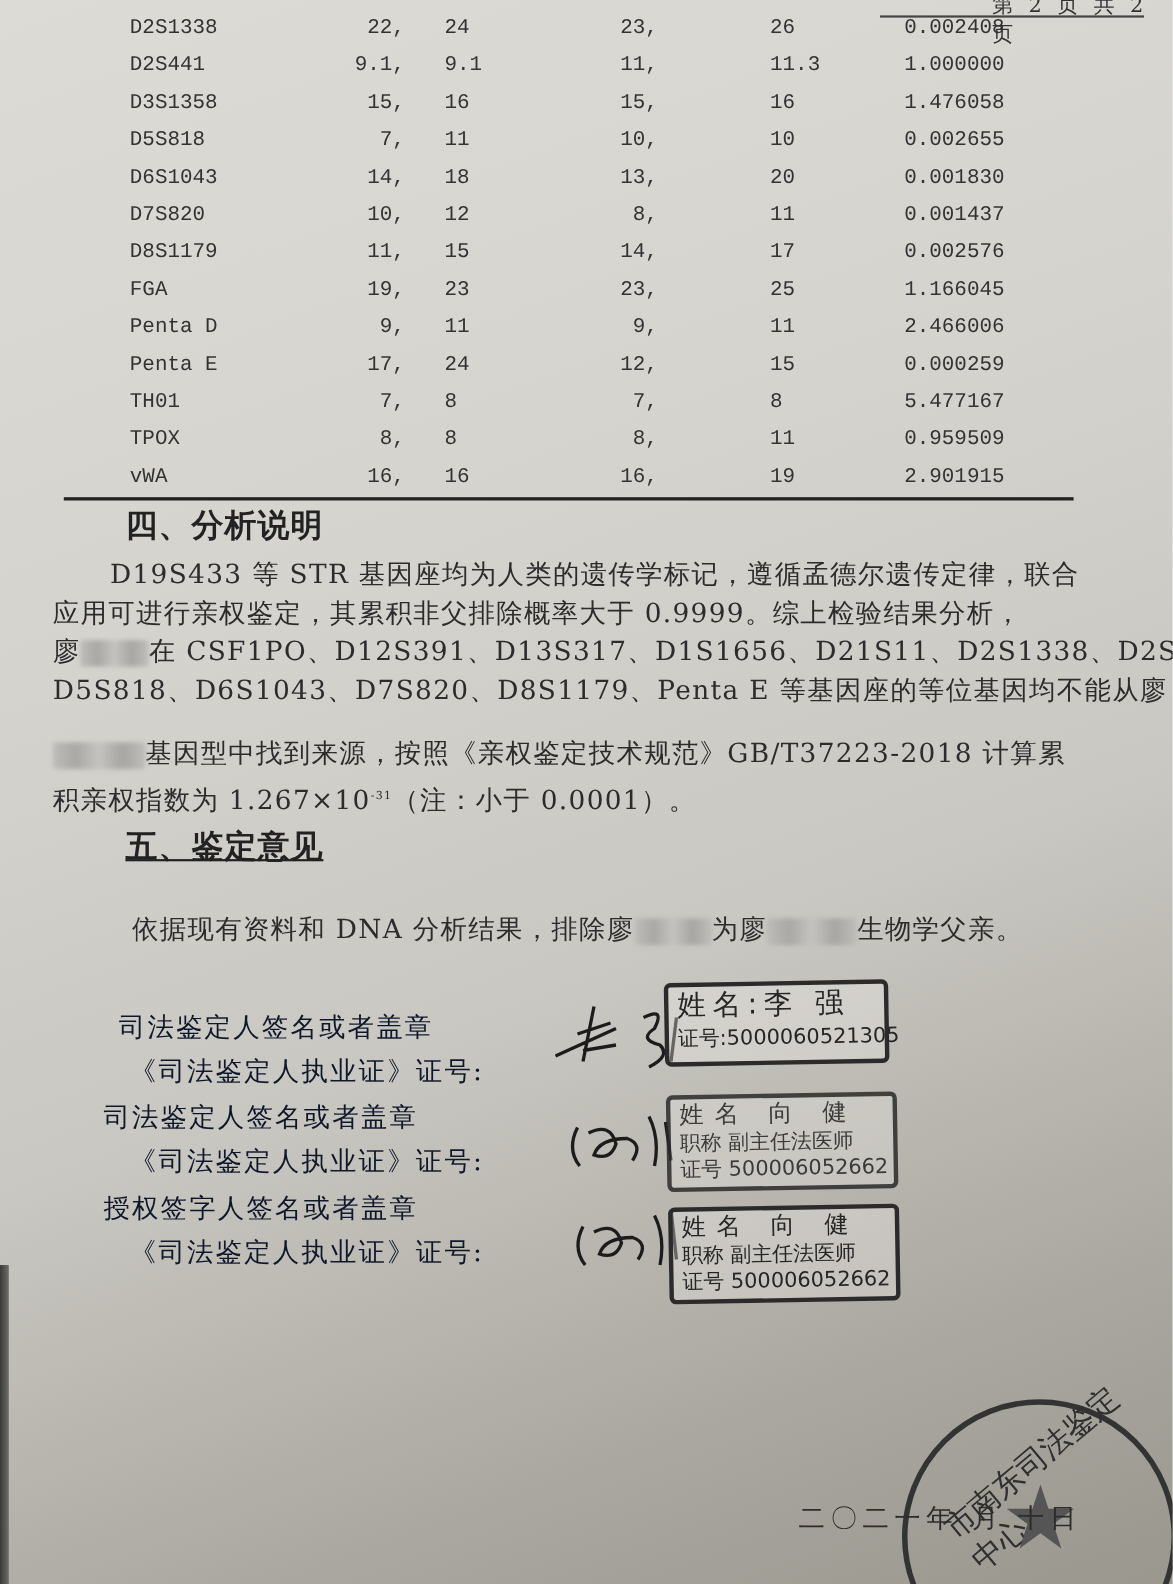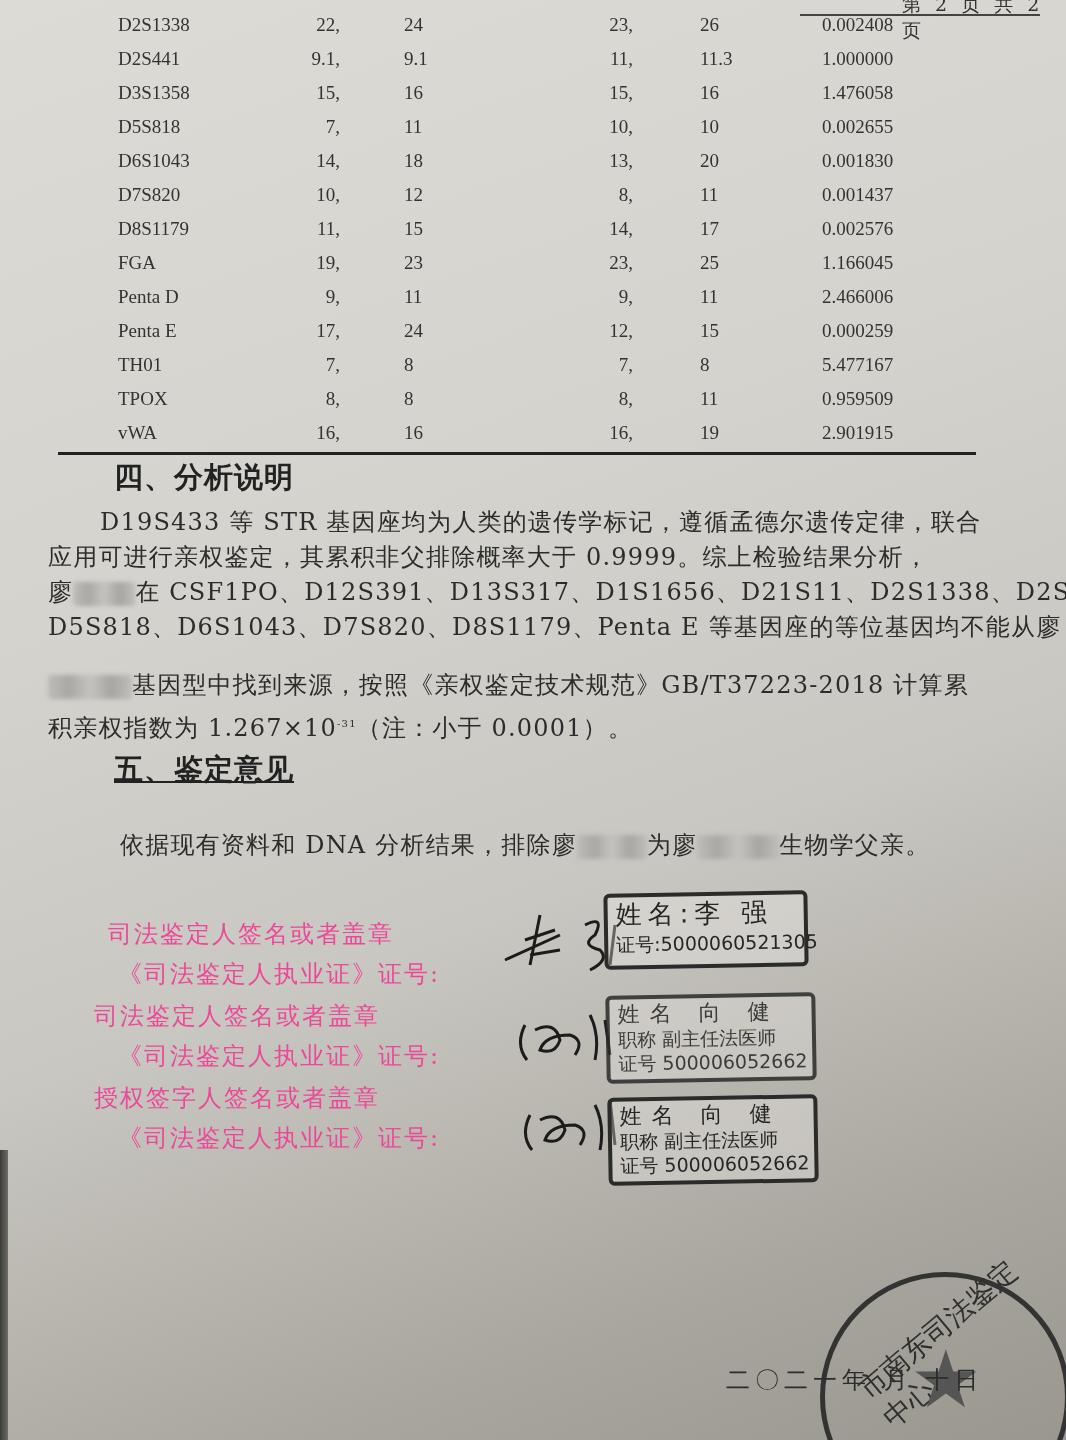--- a/index.html
+++ b/index.html
@@ -7,35 +7,35 @@
       width: 1066px; height: 1440px; overflow: hidden; position: relative;
       background: linear-gradient(160deg, #dcdbd6 0%, #d4d3ce 35%, #c9c7c1 60%, #a9a69f 85%, #9a978f 100%);
       font-family: "DejaVu Serif", "Liberation Serif", serif;
       color: #2a2a2a;
     }
     .paper-edge { position: absolute; left: 0; top: 1150px; width: 8px; height: 290px; background: linear-gradient(90deg,#3a3a38,#6f6d68); }
     .page-no { position: absolute; left: 902px; top: -8px; font-size: 19px; letter-spacing: 4px; color: #333; }
     .top-rule { position: absolute; left: 800px; top: 14px; width: 240px; height: 2px; background: #444; }
 
     .mono { font-family: "Liberation Mono", "DejaVu Sans Mono", monospace; font-size: 19px; color: #333; }
-    .row { position: absolute; left: 0; width: 1040px; height: 34px; font-family: Liberation Serif, serif; }
+    .row { position: absolute; left: 0; width: 1040px; height: 34px; }
     .c-locus { position: absolute; left: 118px; }
-    .c-a1 { position: absolute; right: 700px; text-align: center; }
+    .c-a1 { position: absolute; right: 672px; text-align: center; }
     .c-a2 { position: absolute; left: 404px; }
-    .c-b1 { position: absolute; right: 407px; text-align: right; }
+    .c-b1 { position: absolute; right: 442px; text-align: right; }
     .c-b2 { position: absolute; left: 700px; }
     .c-pi { position: absolute; left: 822px; }
     .table-rule { position: absolute; left: 58px; top: 452px; width: 918px; height: 3px; background: #222; }
 
     .h2 { position: absolute; font-family: "DejaVu Sans", "Liberation Sans", sans-serif; font-size: 29px; font-weight: bold; color: #222; letter-spacing: 1px; }
     .para { position: absolute; font-size: 24px; line-height: 34px; color: #2c2c2c; white-space: nowrap; letter-spacing: 1.2px; }
     .blur { display: inline-block; height: 24px; vertical-align: middle; background: linear-gradient(90deg,#bdbcb8,#a9a8a4,#c4c3bf,#a7a6a2,#bebdb9); filter: blur(2px); border-radius: 3px; }
     sup { font-size: 10px; }
 
-    .sig-label { position: absolute; font-size: 24px; color: #ec4899; letter-spacing: 2px; white-space: nowrap; }
+    .sig-label { position: absolute; font-size: 24px; color: #0f172a; letter-spacing: 2px; white-space: nowrap; }
 
     .stamp { position: absolute; border: 4px solid #2b2b2b; border-radius: 6px; padding: 2px 8px; font-family: "DejaVu Sans", "Liberation Sans", sans-serif; color: #262626; background: rgba(240,239,234,0.35); }
     .stamp .line { white-space: nowrap; line-height: 30px; }
     .stamp1 { left: 604px; top: 892px; width: 180px; height: 64px; transform: rotate(-1deg); }
     .stamp1 .line1 { font-size: 26px; letter-spacing: 6px; }
     .stamp1 .line2 { font-size: 19px; }
     .stamp2, .stamp3 { width: 186px; height: 76px; font-size: 19px; }
     .stamp2 { left: 606px; top: 994px; transform: rotate(-1deg); opacity: .85; }
     .stamp3 { left: 608px; top: 1096px; transform: rotate(-1deg); }
     .stamp .big { font-size: 22px; letter-spacing: 10px; line-height: 26px; }

